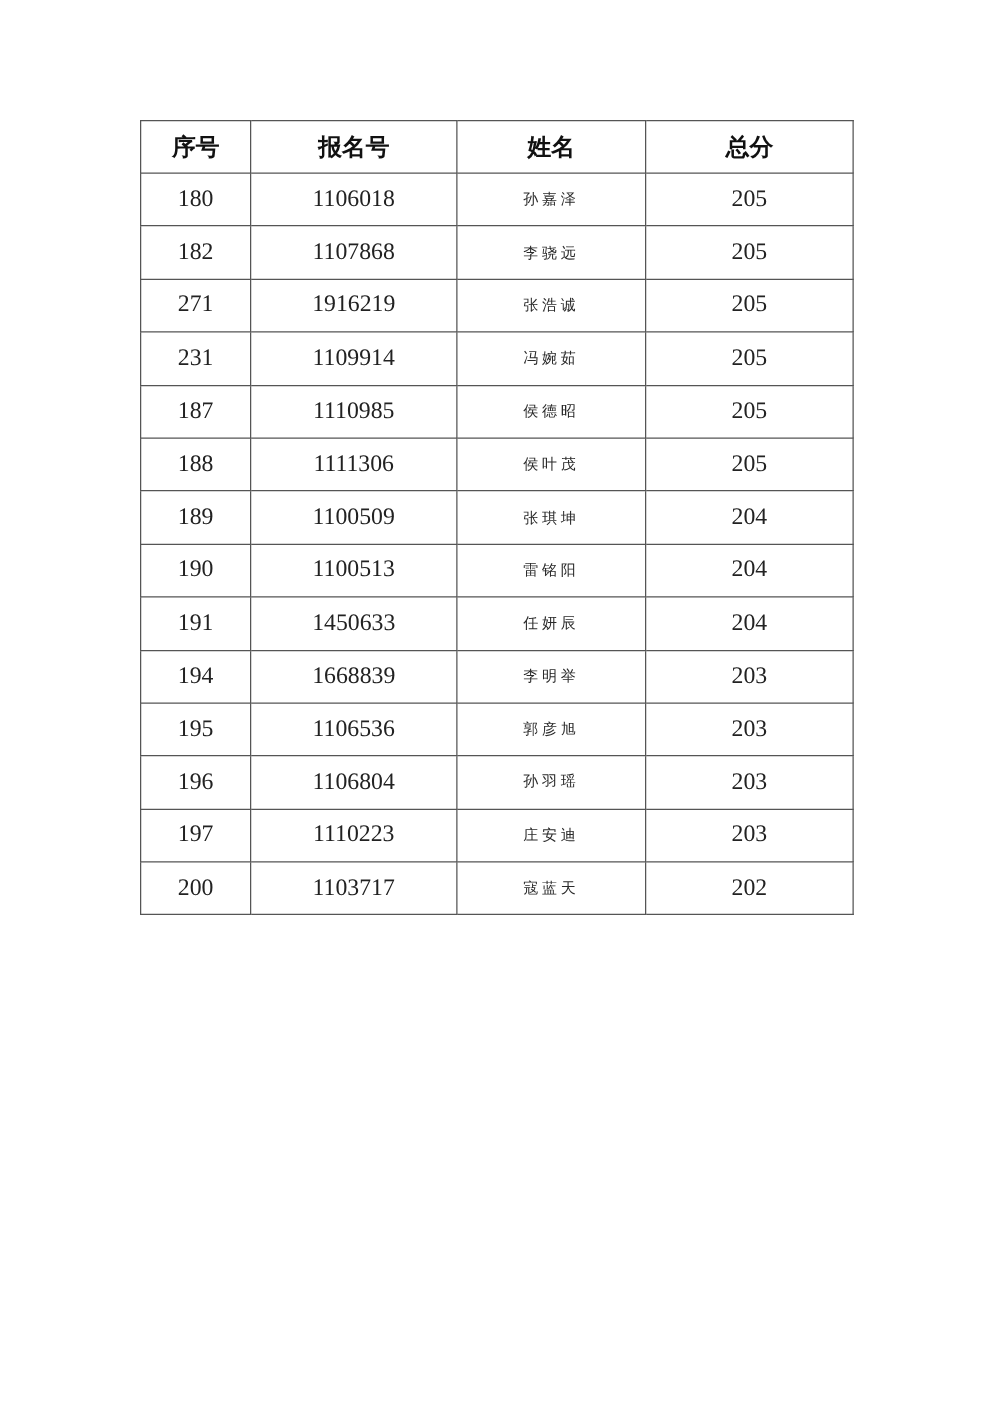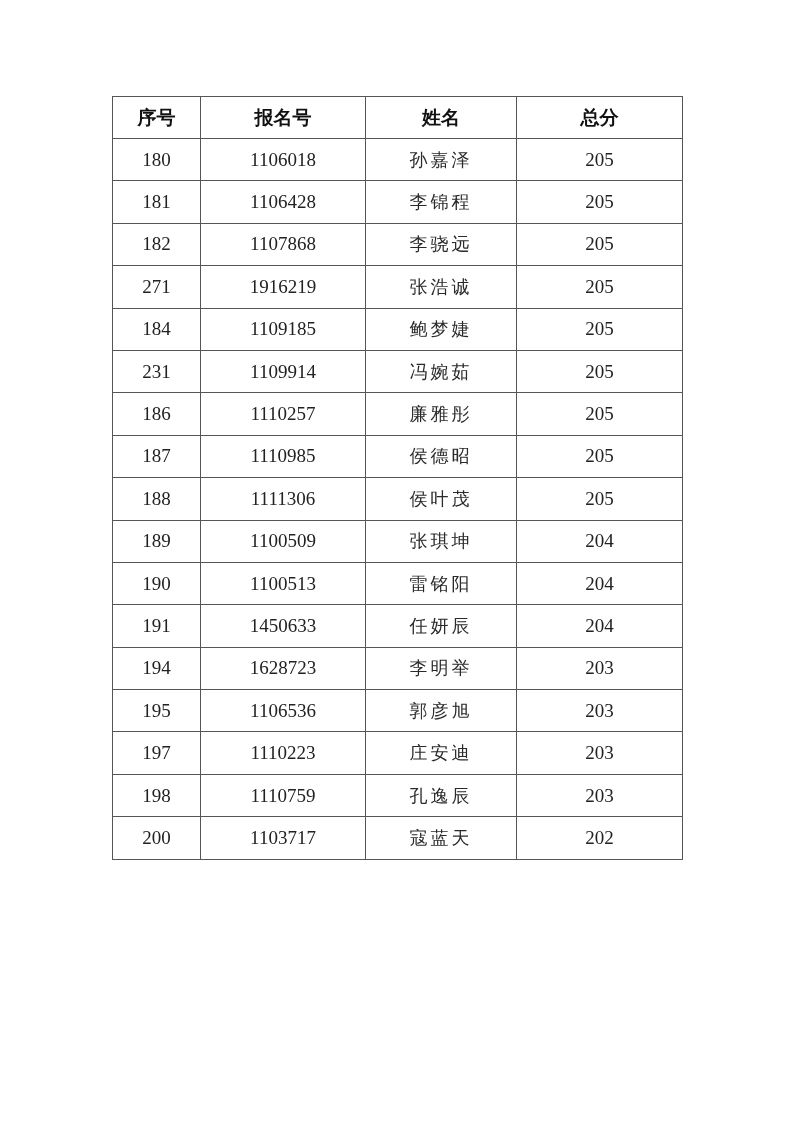--- a/index.html
+++ b/index.html
@@ -54,21 +54,21 @@
       font-size: 17.5px;
       color: #222222;
     }
     table.score-table td.num {
       font-family: "Liberation Serif", "DejaVu Serif", serif;
       font-size: 19px;
     }
     table.score-table td.name {
       font-family: "DejaVu Serif", "Liberation Serif", serif;
       letter-spacing: 3px;
-      font-size: 18px;
+      font-size: 12px;
       color: #2a2a2a;
     }
   </style>
 </head>
 <body>
 
 <div class="page">
   <table class="score-table">
     <colgroup>
       <col class="c1">
@@ -85,53 +85,35 @@
       </tr>
     </thead>
     <tbody id="table-body">
         <tr>
           <td class="num">180</td>
           <td class="num">1106018</td>
           <td class="name">孙嘉泽</td>
           <td class="num">205</td>
         </tr>
         <tr>
-          <td class="num">181</td>
-          <td class="num">1106428</td>
-          <td class="name">李锦程</td>
-          <td class="num">205</td>
-        </tr>
-        <tr>
           <td class="num">182</td>
           <td class="num">1107868</td>
           <td class="name">李骁远</td>
           <td class="num">205</td>
         </tr>
         <tr>
           <td class="num">271</td>
           <td class="num">1916219</td>
           <td class="name">张浩诚</td>
           <td class="num">205</td>
         </tr>
         <tr>
-          <td class="num">184</td>
-          <td class="num">1109185</td>
-          <td class="name">鲍梦婕</td>
-          <td class="num">205</td>
-        </tr>
-        <tr>
           <td class="num">231</td>
           <td class="num">1109914</td>
           <td class="name">冯婉茹</td>
-          <td class="num">205</td>
-        </tr>
-        <tr>
-          <td class="num">186</td>
-          <td class="num">1110257</td>
-          <td class="name">廉雅彤</td>
           <td class="num">205</td>
         </tr>
         <tr>
           <td class="num">187</td>
           <td class="num">1110985</td>
           <td class="name">侯德昭</td>
           <td class="num">205</td>
         </tr>
         <tr>
           <td class="num">188</td>
@@ -152,40 +134,40 @@
           <td class="num">204</td>
         </tr>
         <tr>
           <td class="num">191</td>
           <td class="num">1450633</td>
           <td class="name">任妍辰</td>
           <td class="num">204</td>
         </tr>
         <tr>
           <td class="num">194</td>
-          <td class="num">1628723</td>
+          <td class="num">1668839</td>
           <td class="name">李明举</td>
           <td class="num">203</td>
         </tr>
         <tr>
           <td class="num">195</td>
           <td class="num">1106536</td>
           <td class="name">郭彦旭</td>
           <td class="num">203</td>
         </tr>
         <tr>
+          <td class="num">196</td>
+          <td class="num">1106804</td>
+          <td class="name">孙羽瑶</td>
+          <td class="num">203</td>
+        </tr>
+        <tr>
           <td class="num">197</td>
           <td class="num">1110223</td>
           <td class="name">庄安迪</td>
-          <td class="num">203</td>
-        </tr>
-        <tr>
-          <td class="num">198</td>
-          <td class="num">1110759</td>
-          <td class="name">孔逸辰</td>
           <td class="num">203</td>
         </tr>
         <tr>
           <td class="num">200</td>
           <td class="num">1103717</td>
           <td class="name">寇蓝天</td>
           <td class="num">202</td>
         </tr>
       </tbody>
   </table>

